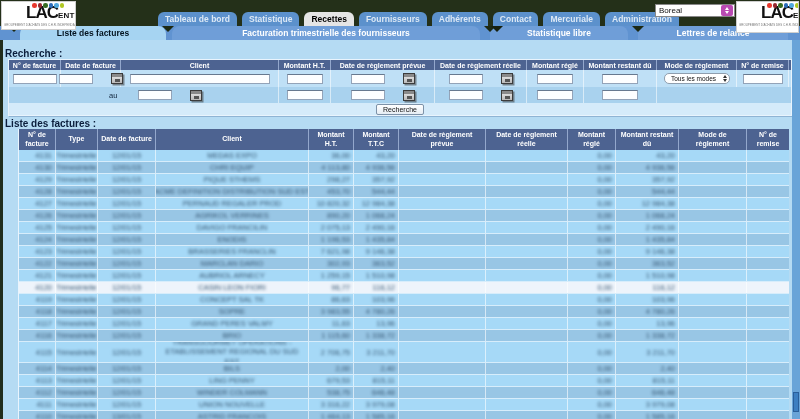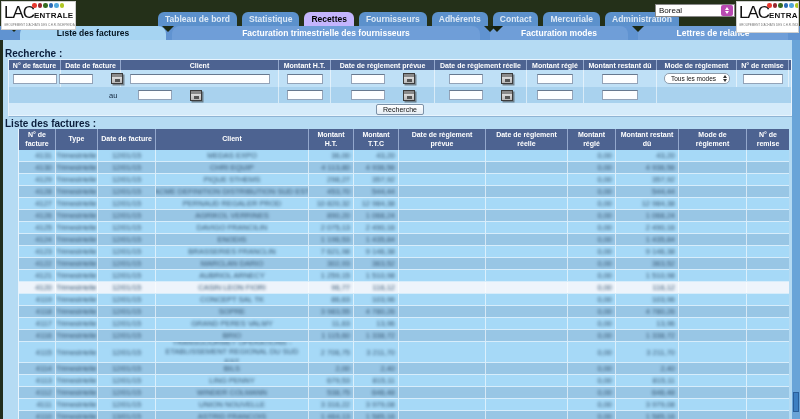--- a/index.html
+++ b/index.html
@@ -5,30 +5,30 @@
   * { margin:0; padding:0; box-sizing:border-box; font-family:"Liberation Sans", sans-serif; }
   html,body { width:800px; height:419px; overflow:hidden; }
   .screen { position:relative; width:800px; height:419px; background:#212d1c; overflow:hidden; }
 
   
   .topbar { position:absolute; left:0; top:0; width:800px; height:26px; background:#243019; z-index:30; }
   .logo { position:absolute; background:#fff; border:1px solid #cfcfcf; z-index:40; overflow:hidden; }
   .logo-left  { left:1px;  top:1px; width:75px; height:29px; }
   .logo-right { left:736px; top:1px; width:63px; height:32px; }
   .logo-line { position:relative; padding:1px 0 0 2px; white-space:nowrap; }
-  .lac { font-size:17px; font-weight:normal; color:#111; letter-spacing:-1px; }
+  .lac { font-size:17px; font-weight:bold; color:#111; letter-spacing:-1px;margin-left:22px; }
   .entrale { font-size:8px; font-weight:bold; color:#111; letter-spacing:.2px; }
   .dots { position:absolute; top:1px; left:30px; display:flex; gap:1px; }
   .dot { width:4.5px; height:4.5px; border-radius:50%; }
   .tagline { font-size:7px; color:#777; white-space:nowrap; transform:scale(.42); transform-origin:0 0; filter:blur(.6px); margin-left:2px; }
 
   .main-tabs { position:absolute; left:158px; top:12px; display:flex; gap:5px; z-index:31;text-align:right; }
   .mtab { height:14px; padding:2px 7px 0 7px; background:#5c91cc; color:#dde9f6; font-size:8.5px; font-weight:bold;
           border-radius:6px 6px 0 0; white-space:nowrap; cursor:pointer; }
-  .mtab.active { background:#c4b5fd; color:#000; }
+  .mtab.active { background:#e5e5e5; color:#000; }
   .merc-caret { position:absolute; left:491px; top:26px; width:0; height:0; z-index:33;
                 border-left:6px solid transparent; border-right:6px solid transparent; border-top:6px solid #16200f; }
 
   .store-select { position:absolute; left:655px; top:4px; width:80px; height:13px; background:#fff;
                   border:1px solid #888; display:flex; align-items:center; z-index:32; cursor:pointer; }
   .store-select .val { flex:1; font-size:8px; color:#111; padding-left:3px; }
   .stepper { width:12px; height:11px; background:#b94ab2; border-radius:2px; margin-right:1px;
              display:flex; flex-direction:column; align-items:center; justify-content:center; gap:1px; }
   .tri-up   { width:0; height:0; border-left:2.5px solid transparent; border-right:2.5px solid transparent; border-bottom:3px solid #fff; }
   .tri-down { width:0; height:0; border-left:2.5px solid transparent; border-right:2.5px solid transparent; border-top:3px solid #fff; }
@@ -158,21 +158,21 @@
     <div class="tagline">GROUPEMENT D'ACHATS DES C.H.R. INDEPENDANTS</div>
   </div>
 
   <div class="subbar">
     <div class="notch" style="left:8px"></div>
     <div class="notch" style="left:162px"></div>
     <div class="notch" style="left:484px"></div>
     <div class="notch" style="left:632px"></div>
     <div class="stab active" style="left:20px;width:146px">Liste des factures</div>
     <div class="stab" style="left:172px;width:308px">Facturation trimestrielle des fournisseurs</div>
-    <div class="stab" style="left:490px;width:138px">Facturation modes</div>
+    <div class="stab" style="left:490px;width:138px">Statistique libre</div>
     <div class="stab" style="left:638px;width:150px">Lettres de relance</div>
   </div>
 
   <div class="content">
 
     <div class="section-label lbl-search">Recherche :</div>
 
     <div class="search-panel">
       <div class="sgrid s-header">
         <div class="s-hcell">N° de facture</div>

